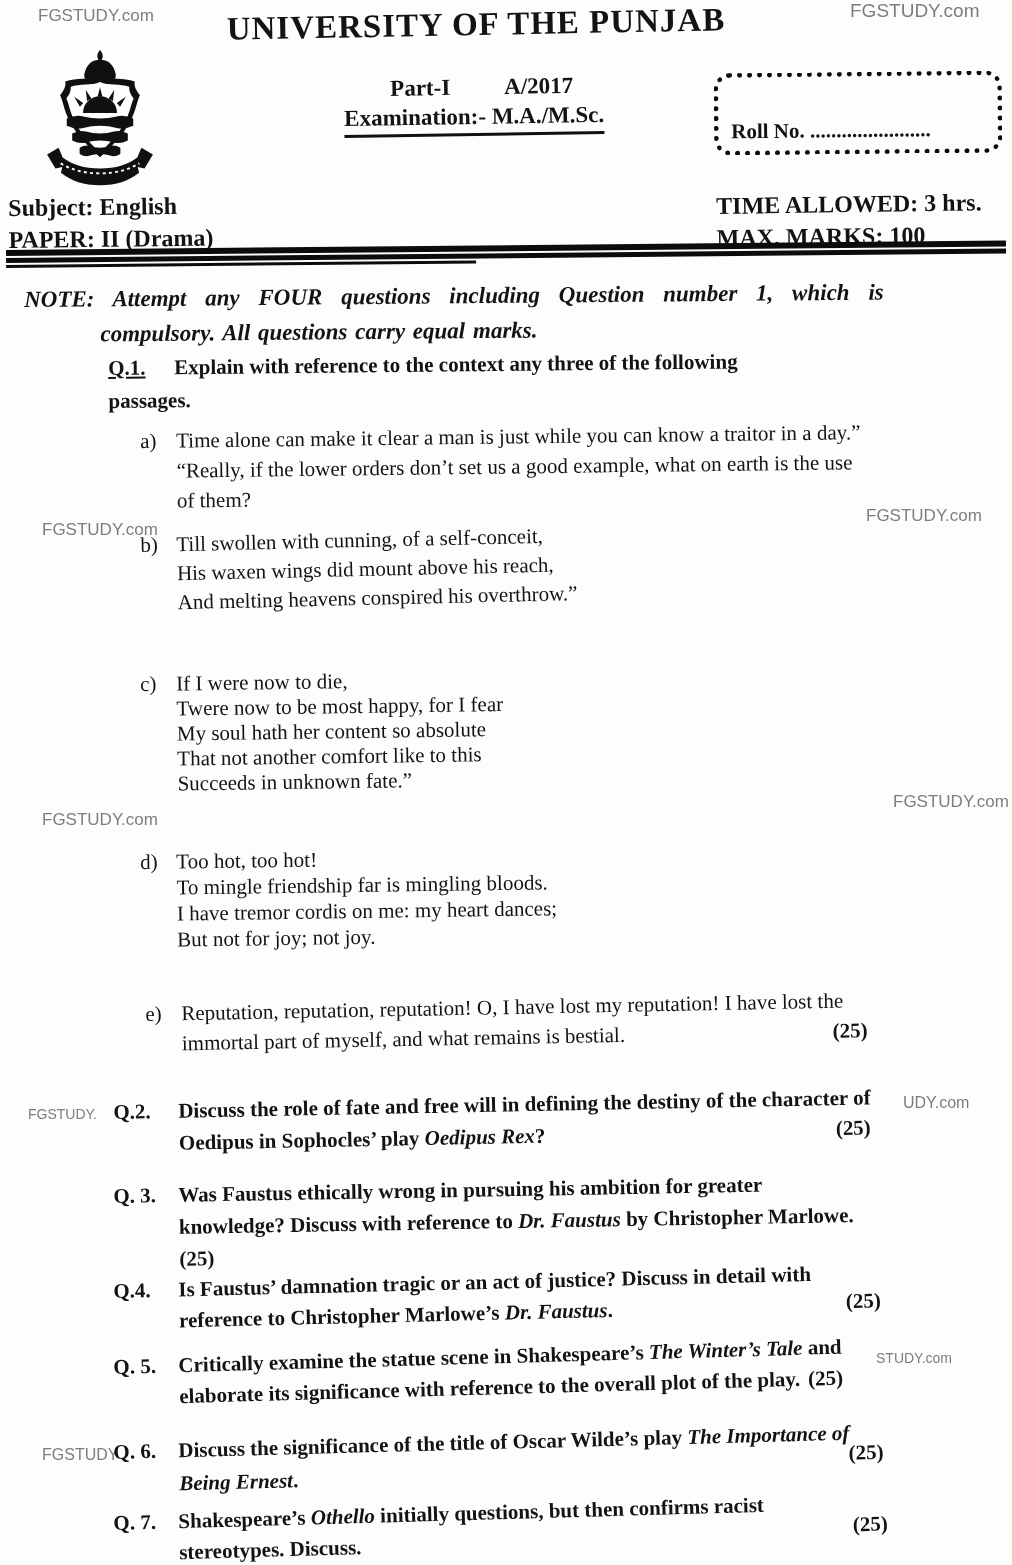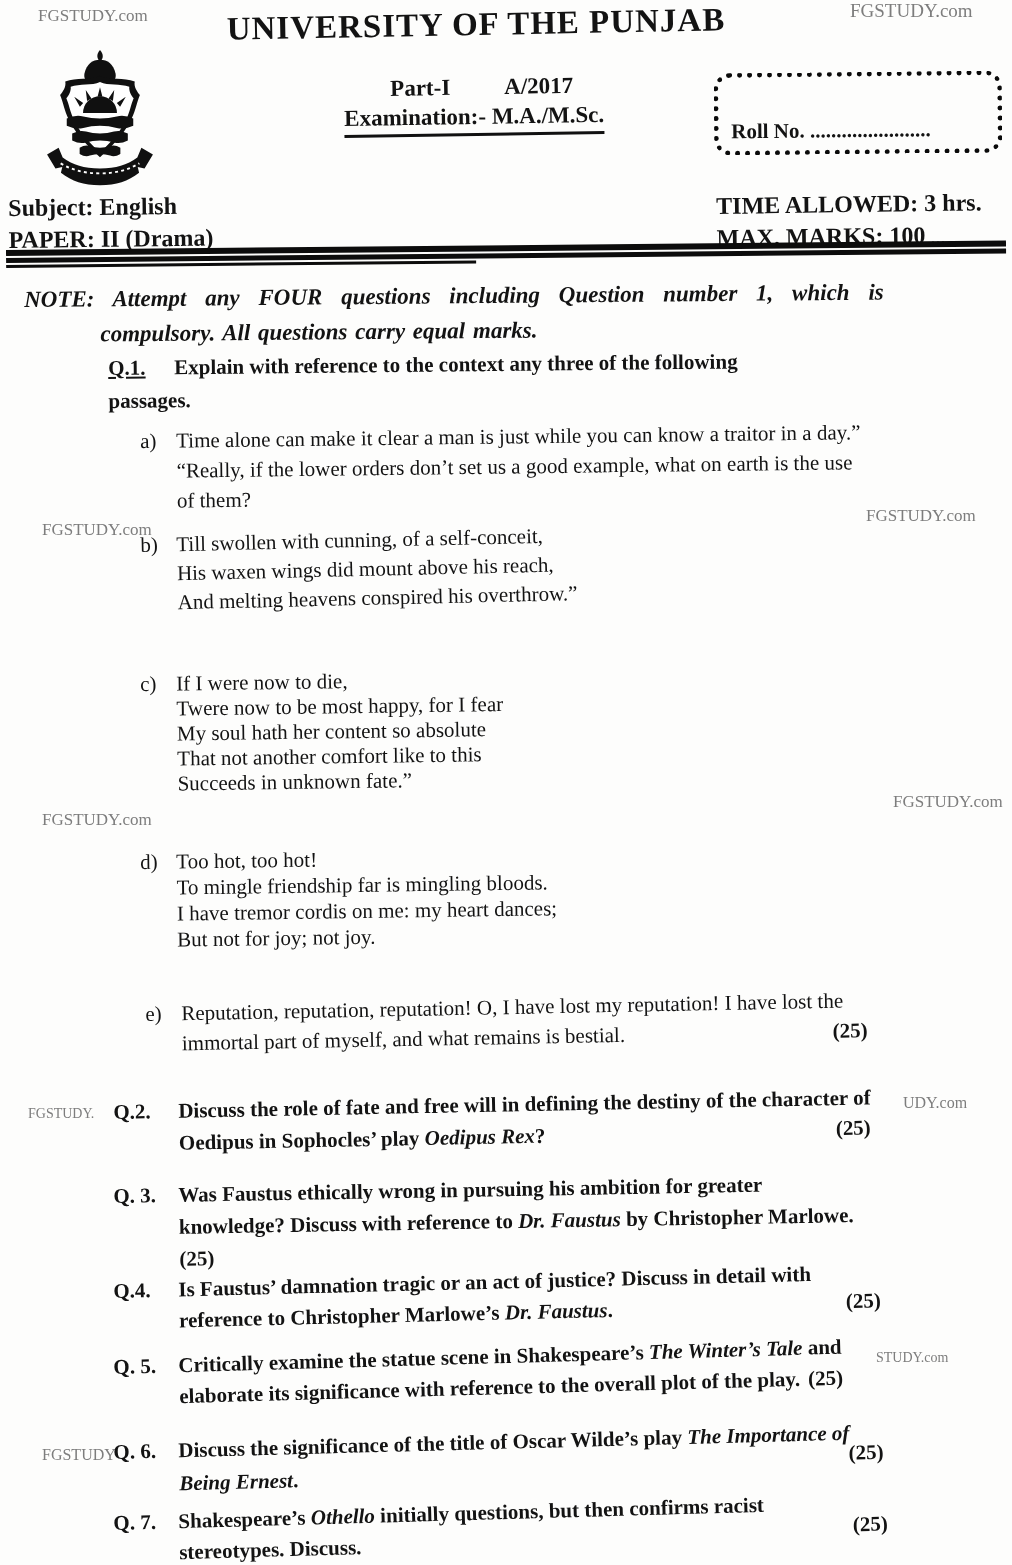--- a/index.html
+++ b/index.html
@@ -3,21 +3,21 @@
 <meta charset="utf-8">
 <style>
   html,body{margin:0;padding:0;}
   body{
     width:1012px;height:1565px;position:relative;overflow:hidden;
     background:#fdfdfc;color:#131313;
     font-family:"Liberation Serif", serif;
   }
   [data-name]{box-sizing:border-box;}
   
-  .wm{position:absolute;color:#7d7d7d;font-family:Liberation Serif, serif;white-space:nowrap;}
+  .wm{position:absolute;color:#7d7d7d;font-family:Liberation Sans, sans-serif;white-space:nowrap;}
   .wm1{left:38px;top:6px;font-size:17px;}
   .wm2{left:850px;top:0px;font-size:19px;}
   .wm3{left:42px;top:520px;font-size:17px;}
   .wm4{left:866px;top:506px;font-size:17px;}
   .wm5{left:42px;top:810px;font-size:17px;}
   .wm6{left:893px;top:792px;font-size:17px;}
   .wm7{left:28px;top:1106px;font-size:14px;}
   .wm8{left:903px;top:1094px;font-size:16px;}
   .wm9{left:42px;top:1430px;font-size:16px;margin-top:16px;}
   .wm10{left:876px;top:1350px;font-size:14px;}

